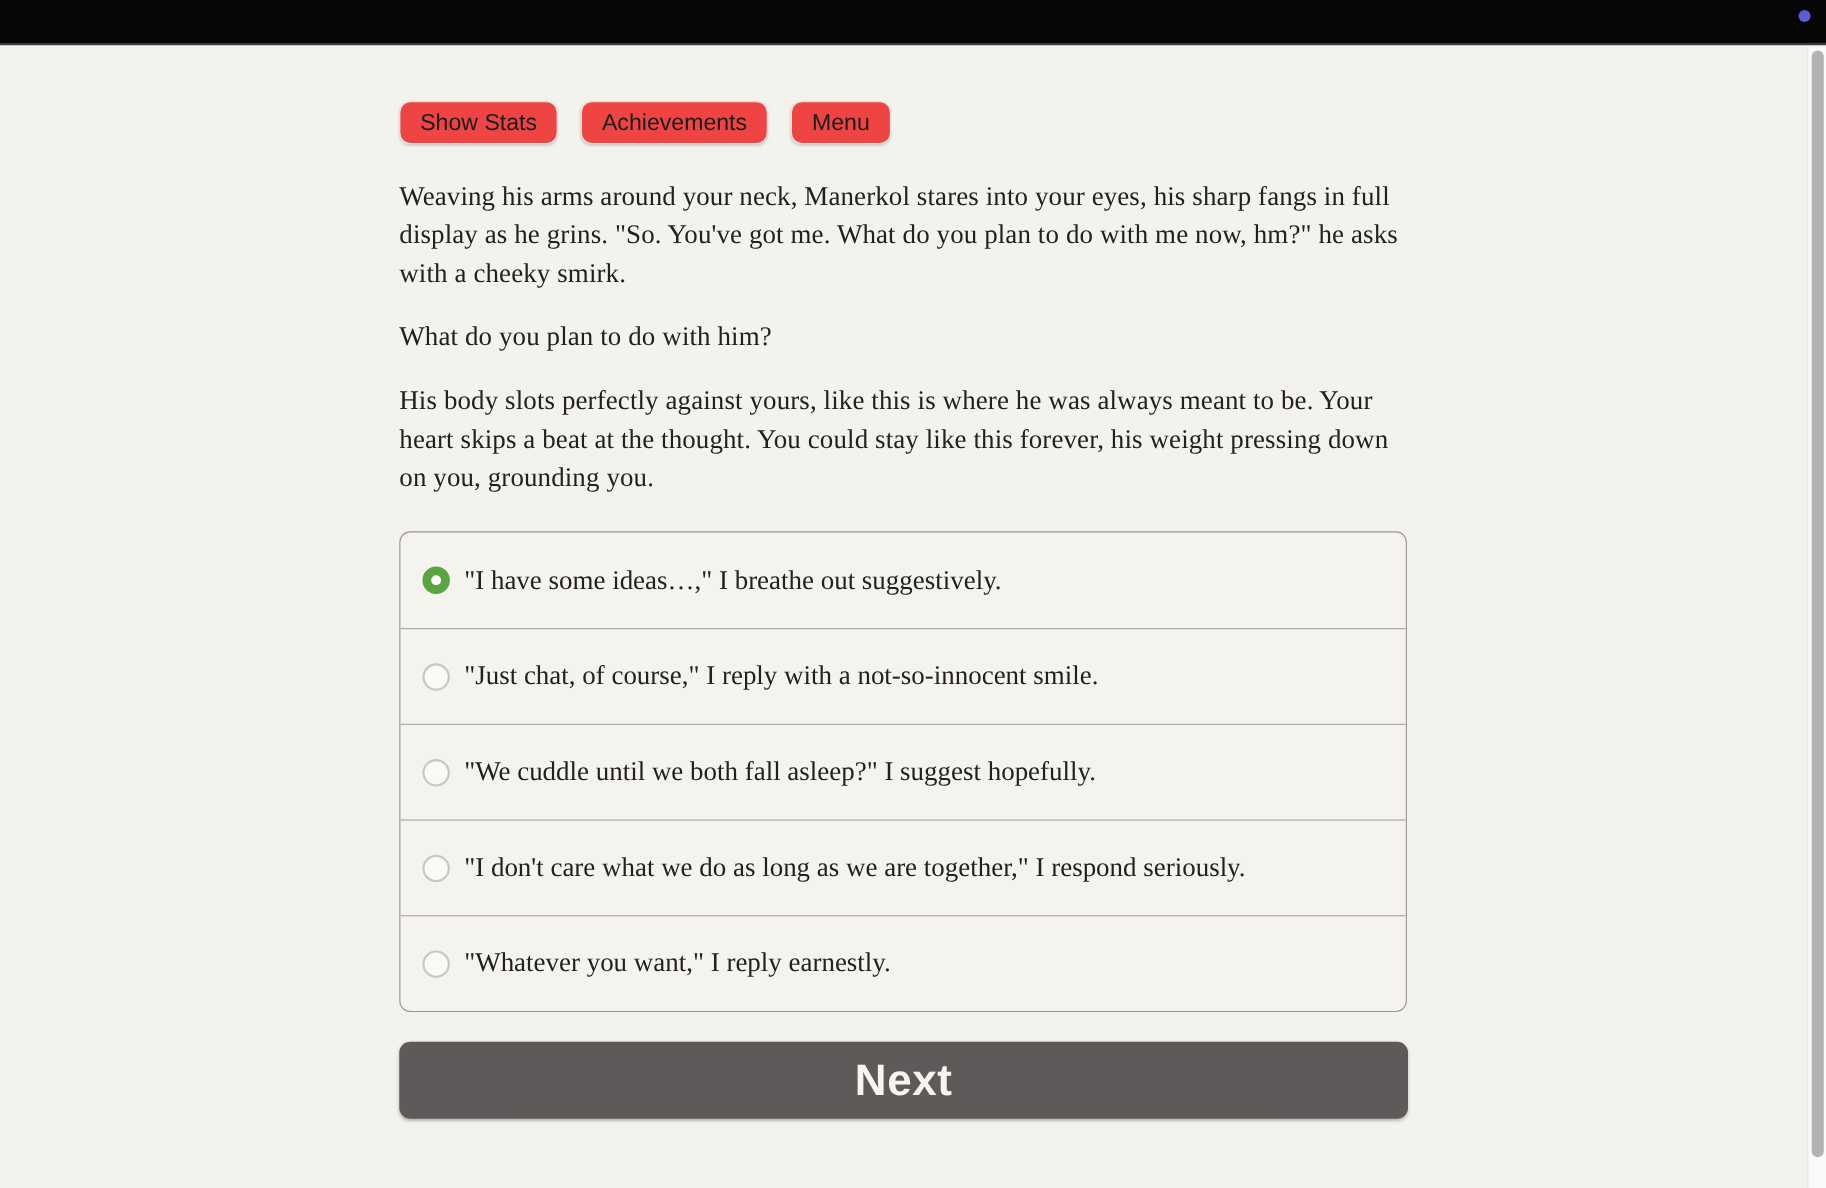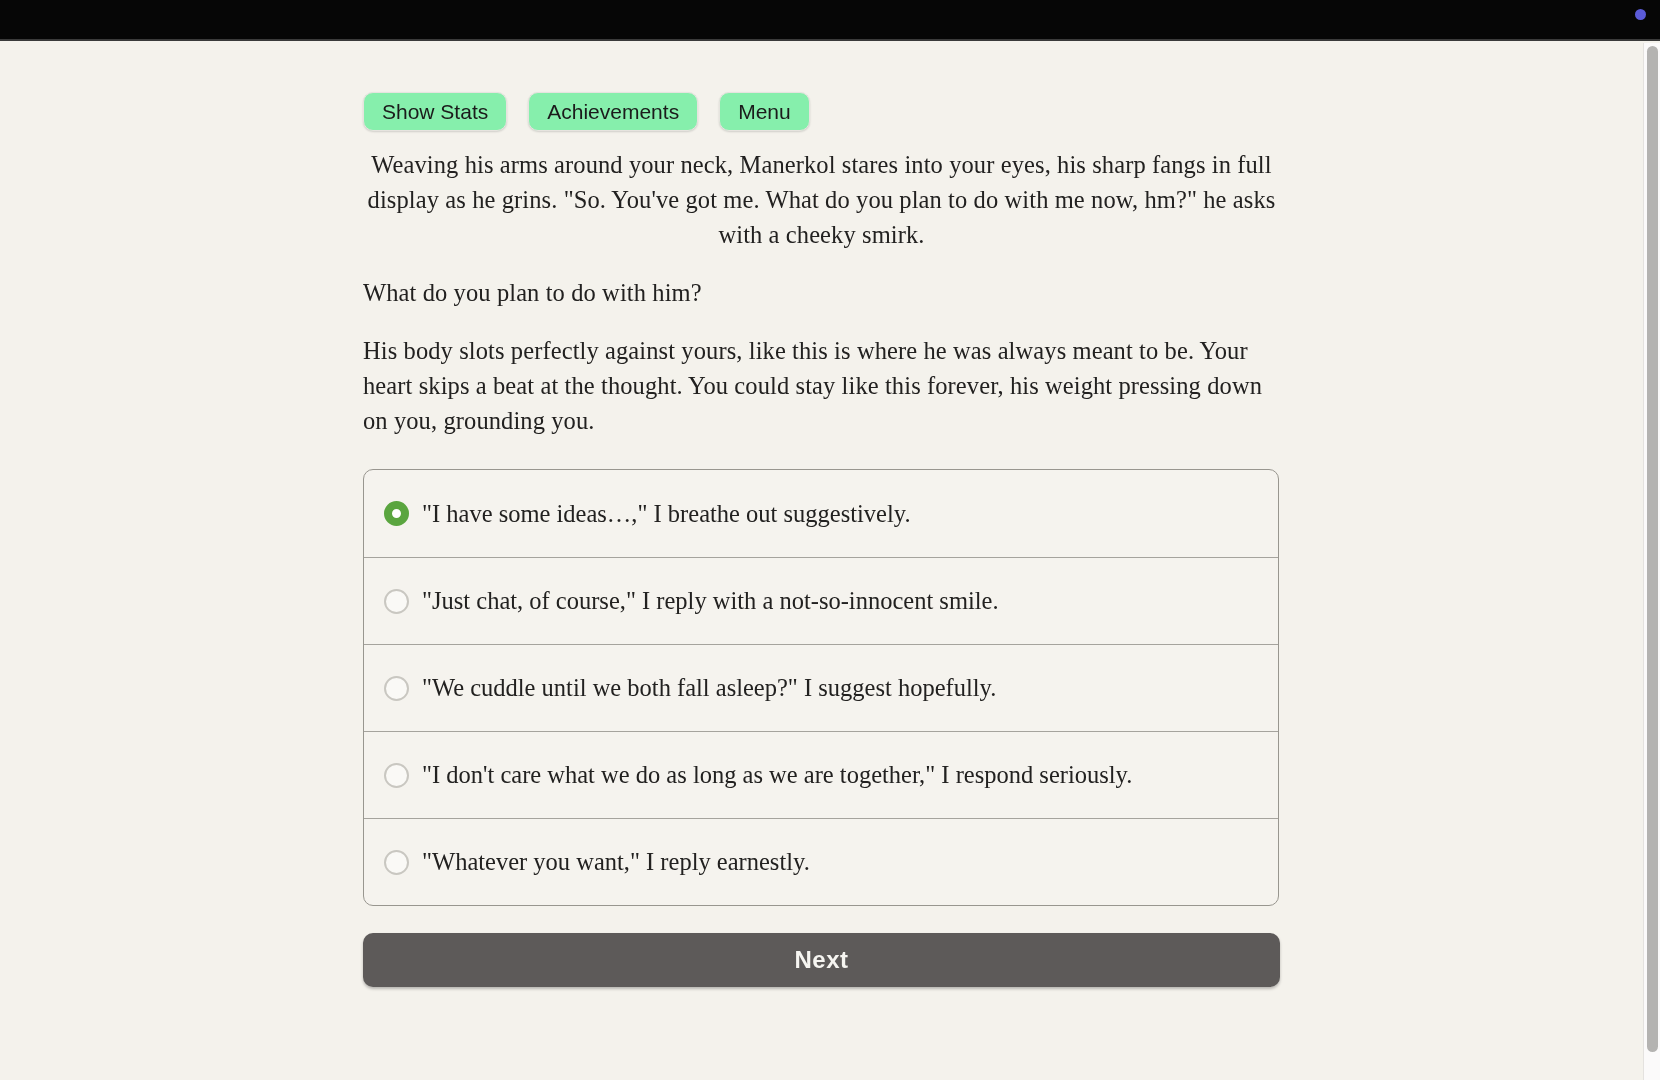--- a/index.html
+++ b/index.html
@@ -44,38 +44,38 @@
     width: 917px;
   }
 
   .toolbar {
     margin-top: 49px;
     display: flex; gap: 21px;
   }
   .pill-btn {
     height: 39px;
     padding: 0 18px;
-    background: #86efac;
+    background: #ef4444;
     border: 1px solid #e6e4df;
     border-radius: 10px;
     box-shadow: 0 1px 2px rgba(0,0,0,0.15);
     font-family: "Liberation Sans", sans-serif;
     font-size: 21px;
     color: #1b1b1b;
     display: flex; align-items: center;
     cursor: pointer;
   }
 
   .story p {
     font-size: 24.5px;
     line-height: 35px;
     margin-top: 23px;
     letter-spacing: 0.1px;
   }
-  .story p:first-child { margin-top: 16px; text-align: center; }
+  .story p:first-child { margin-top: 30px; }
 
   
   .choices-box {
     margin-top: 31px;
     width: 916px;
     border: 1px solid #98968f;
     border-radius: 10px;
     background: #f5f3ee;
     overflow: hidden;
   }
@@ -101,28 +101,28 @@
     border: 8px solid #5aa53f;
   }
   .choice-label {
     font-size: 24.5px;
     color: #222120;
   }
 
   
   .next-btn {
     margin-top: 27px;
-    width: 917px; height: 54px;
+    width: 917px; height: 70px;
     background: #5d5a59;
     border: none;
     border-radius: 10px;
     box-shadow: 0 2px 3px rgba(0,0,0,0.25);
     font-family: "Liberation Sans", sans-serif;
     font-weight: bold;
-    font-size: 24px;
+    font-size: 40px;
     letter-spacing: 0.5px;
     color: #f6f5f1;
     display: flex; align-items: center; justify-content: center;
     cursor: pointer;
   }
 </style>
 </head>
 <body>
 
 <div class="topbar">

